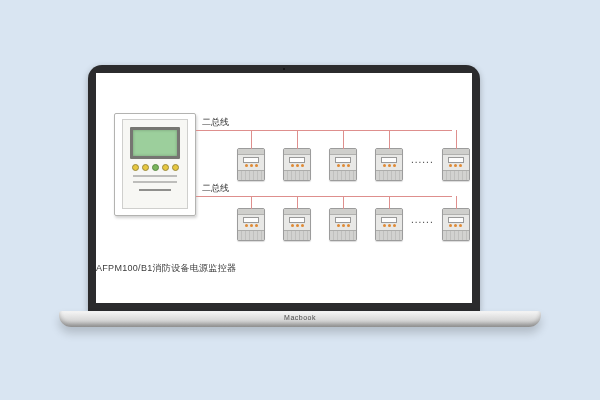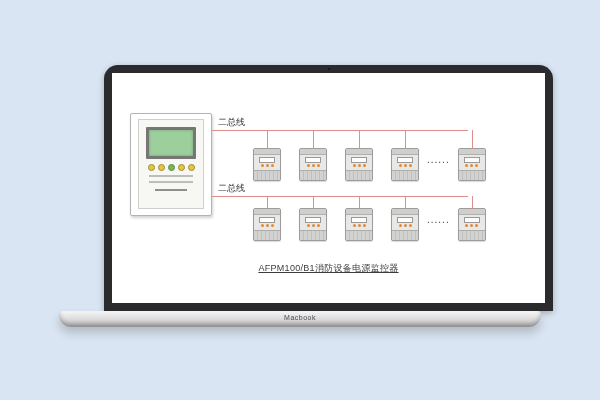--- a/index.html
+++ b/index.html
@@ -5,21 +5,21 @@
   html,body{margin:0;padding:0;}
   body{
     width:600px;height:400px;overflow:hidden;
     font-family:"Liberation Sans","DejaVu Sans",sans-serif;
     background:#d9e5f2;
   }
   .stage{position:relative;width:600px;height:400px;background:#d9e5f2;}
 
   
   .laptop-bezel{
-    position:absolute;left:104px;top:65px;width:449px;height:246px;
+    position:absolute;left:88px;top:65px;width:392px;height:246px;
     background:#2b2b2d;border-radius:14px 14px 0 0;
     box-shadow:0 2px 6px rgba(0,0,0,.25);
   }
   .laptop-camera{
     position:absolute;top:3px;left:50%;margin-left:-1px;
     width:2px;height:2px;border-radius:50%;background:#111;
   }
   .screen-content{
     position:absolute;left:8px;top:8px;right:8px;bottom:8px;
     background:#ffffff;overflow:hidden;
@@ -96,22 +96,22 @@
     box-shadow:inset 0 0 3px rgba(0,0,0,.25);
   }
   .cabinet-lights{display:flex;gap:3px;justify-content:center;margin-top:5px;}
   .cabinet-lights i{width:5px;height:5px;border-radius:50%;border:1px solid #9a8a3a;}
   .cabinet-lights i.y{background:#e6c63f;}
   .cabinet-lights i.g{background:#7ab55c;border-color:#5a8a44;}
   .cabinet-textline{height:2px;background:#bdbdbb;margin:4px 10px 0;}
   .cabinet-textline.dark{background:#8f8f8d;margin-top:6px;width:50%;margin-left:auto;margin-right:auto;}
 
   .diagram-caption{
-    position:absolute;left:0;right:0;top:189px;text-align:center;
-    font-size:9px;color:#3c3c3c;letter-spacing:.3px;text-decoration:underline;
+    position:absolute;left:0;right:0;top:189px;text-align:left;
+    font-size:9px;color:#3c3c3c;letter-spacing:.3px;
   }
 </style>
 </head>
 <body>
 
 <div class="stage">
 
   <div class="laptop-bezel">
     <div class="laptop-camera"></div>
 

